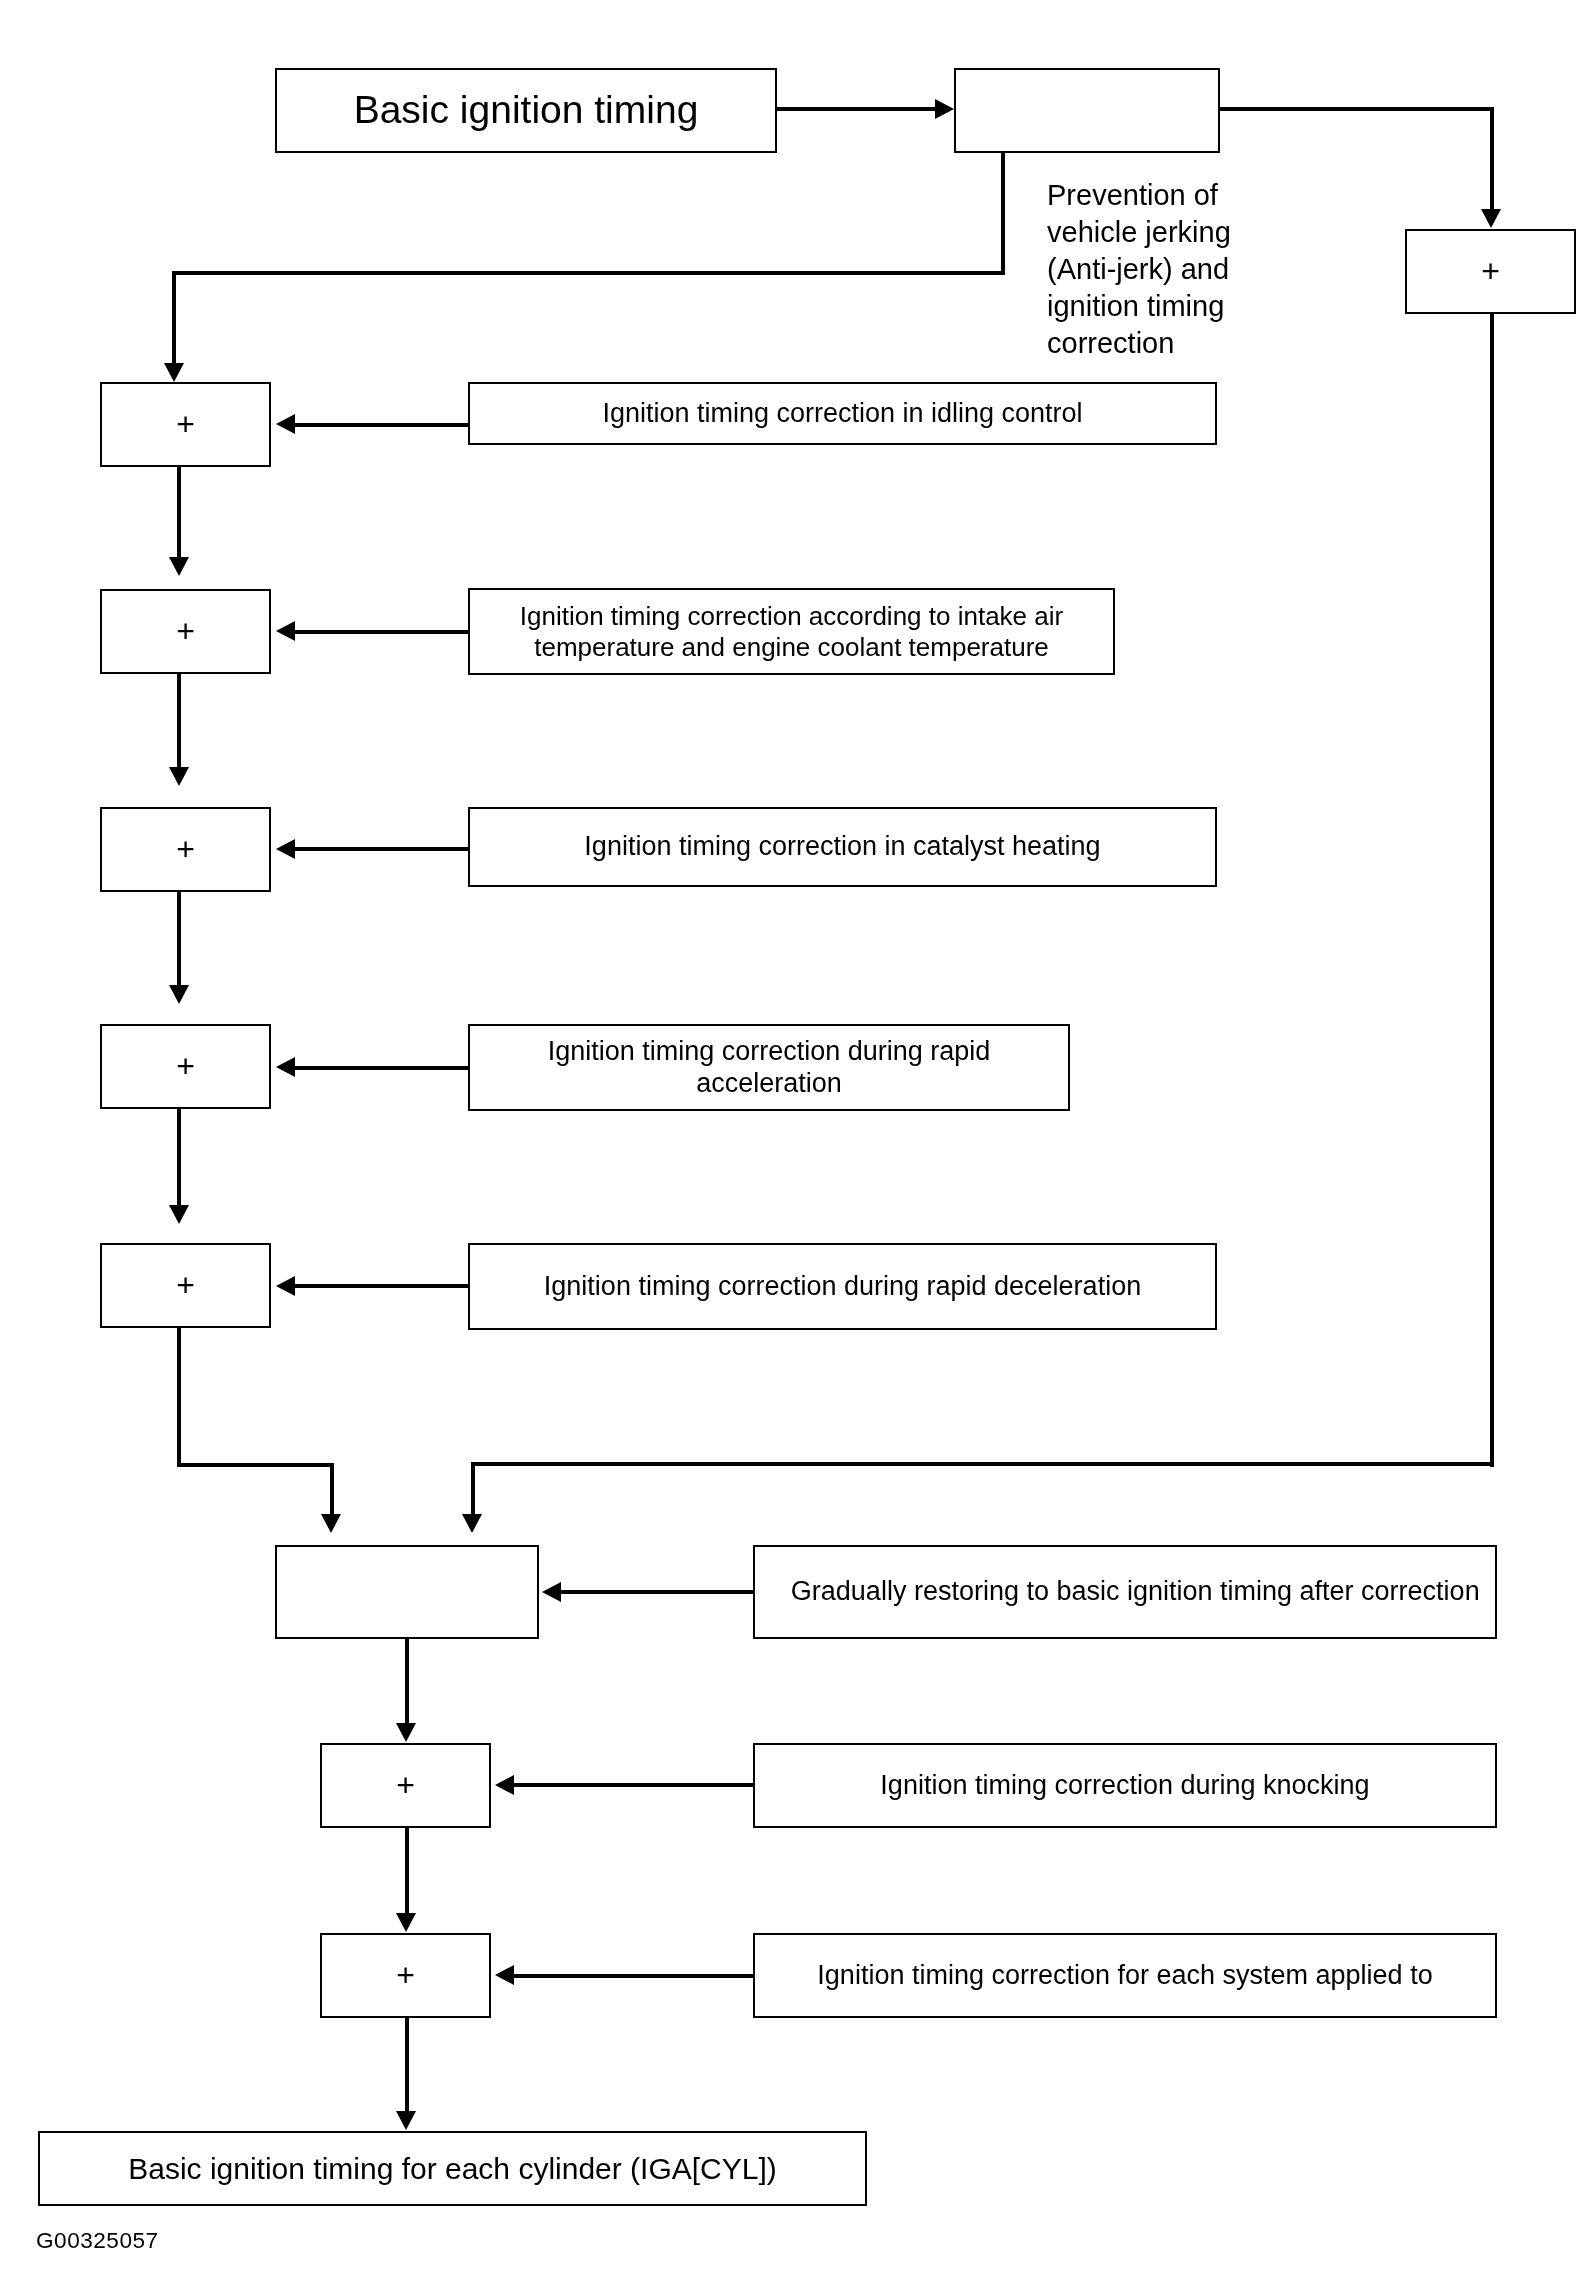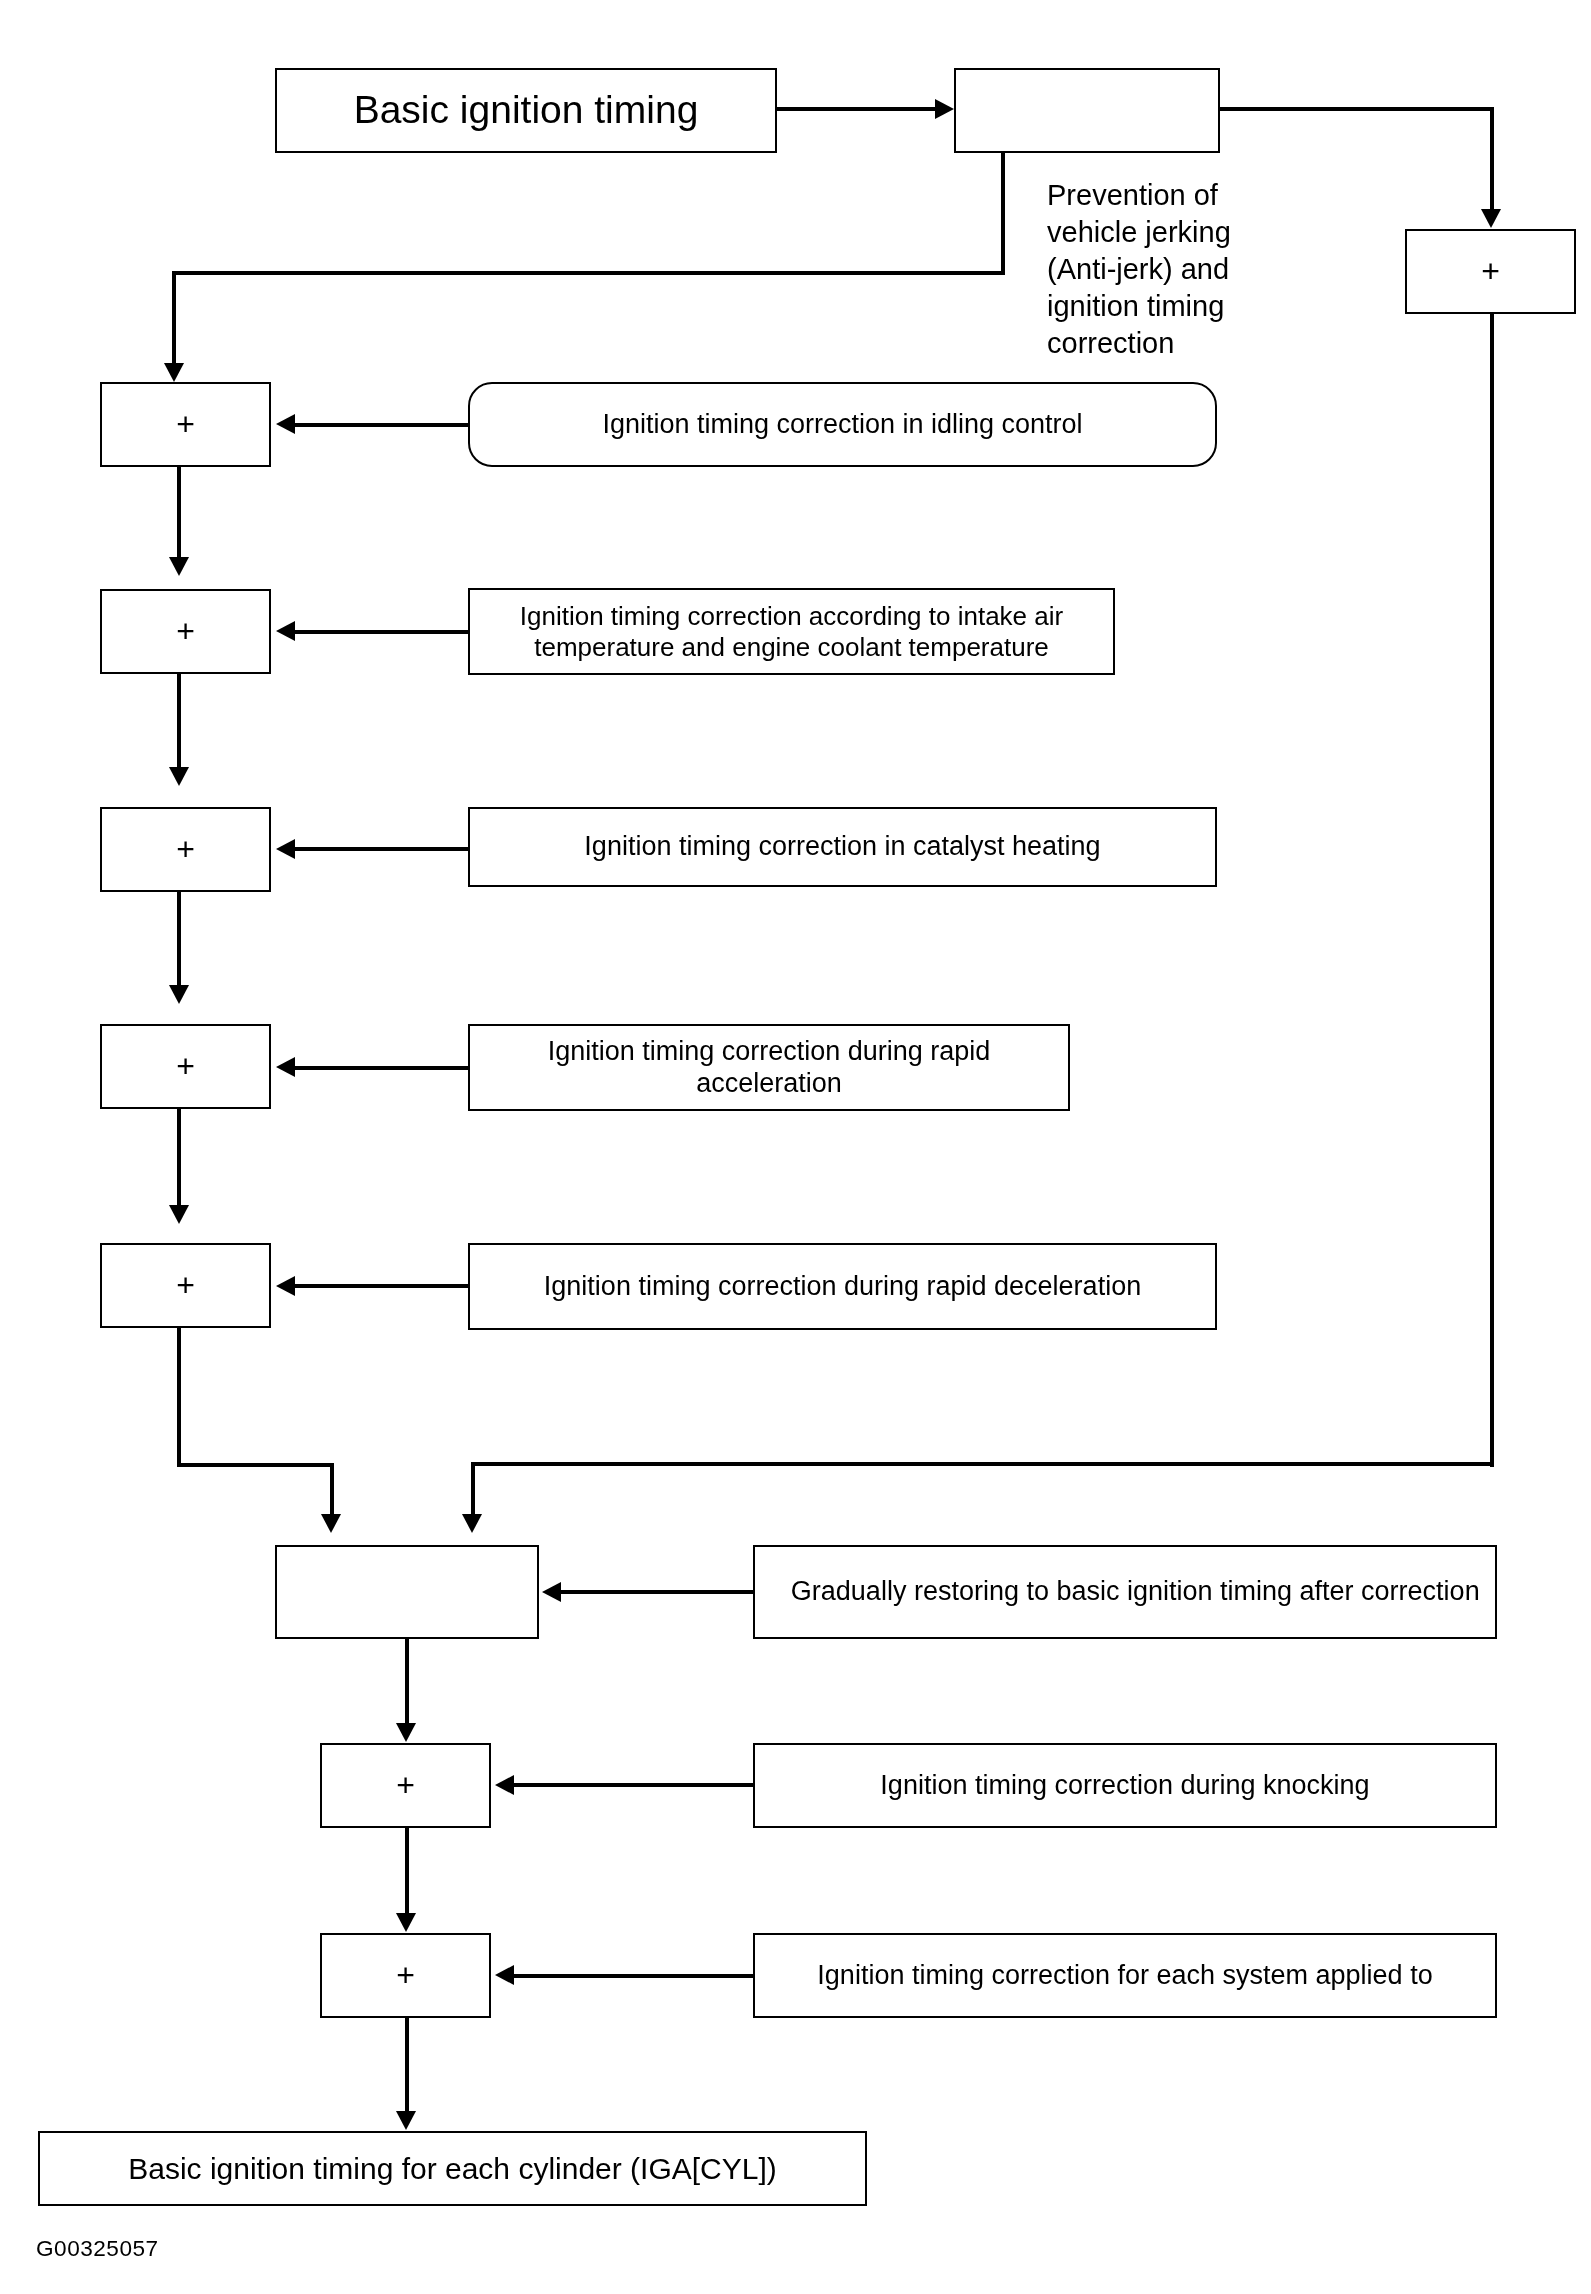--- a/index.html
+++ b/index.html
@@ -39,21 +39,20 @@
     position: absolute;
     font-size: 29px;
     line-height: 1.28;
     text-align: left;
     white-space: pre-line;
   }
   .code {
     position: absolute;
     font-size: 22.6px;
     letter-spacing: 0.5px;
-    margin-top: 8px;
   }
   .ln {
     position: absolute;
     background: #000000;
   }
   .arrow-d, .arrow-l, .arrow-r {
     position: absolute;
     width: 0;
     height: 0;
   }
@@ -101,21 +100,21 @@
   <div class="ln" style="left:471px; top:1462px; width:1023px; height:3.8px;"></div>
   <div class="ln" style="left:471px; top:1462px; width:3.8px; height:64px;"></div>
   <div class="arrow-d" style="left:462px; top:1514px;"></div>
 
   <div class="ln" style="left:172px; top:271px; width:832px; height:3.8px;"></div>
   <div class="ln" style="left:1001px; top:153px; width:3.8px; height:122px;"></div>
   <div class="ln" style="left:172px; top:271px; width:3.8px; height:100px;"></div>
   <div class="arrow-d" style="left:164px; top:363px;"></div>
 
   <div class="box plus" style="left:100px; top:382px; width:171px; height:85px;">+</div>
-  <div class="box" style="left:468px; top:382px; width:749px; height:85px;border-radius:24px;">Ignition timing correction in idling control</div>
+  <div class="box" style="left:468px; top:382px; width:749px; height:63px;">Ignition timing correction in idling control</div>
   <div class="ln" style="left:295px; top:423px; width:173px; height:3.8px;"></div>
   <div class="arrow-l" style="left:276px; top:414px;"></div>
 
   <div class="ln" style="left:177px; top:467px; width:3.8px; height:102px;"></div>
   <div class="arrow-d" style="left:169px; top:557px;"></div>
 
   <div class="box plus" style="left:100px; top:589px; width:171px; height:85px;">+</div>
   <div class="box" style="left:468px; top:588px; width:647px; height:87px; font-size:26px;">Ignition timing correction according to intake air temperature and engine coolant temperature</div>
   <div class="ln" style="left:295px; top:630px; width:173px; height:3.8px;"></div>
   <div class="arrow-l" style="left:276px; top:621px;"></div>

